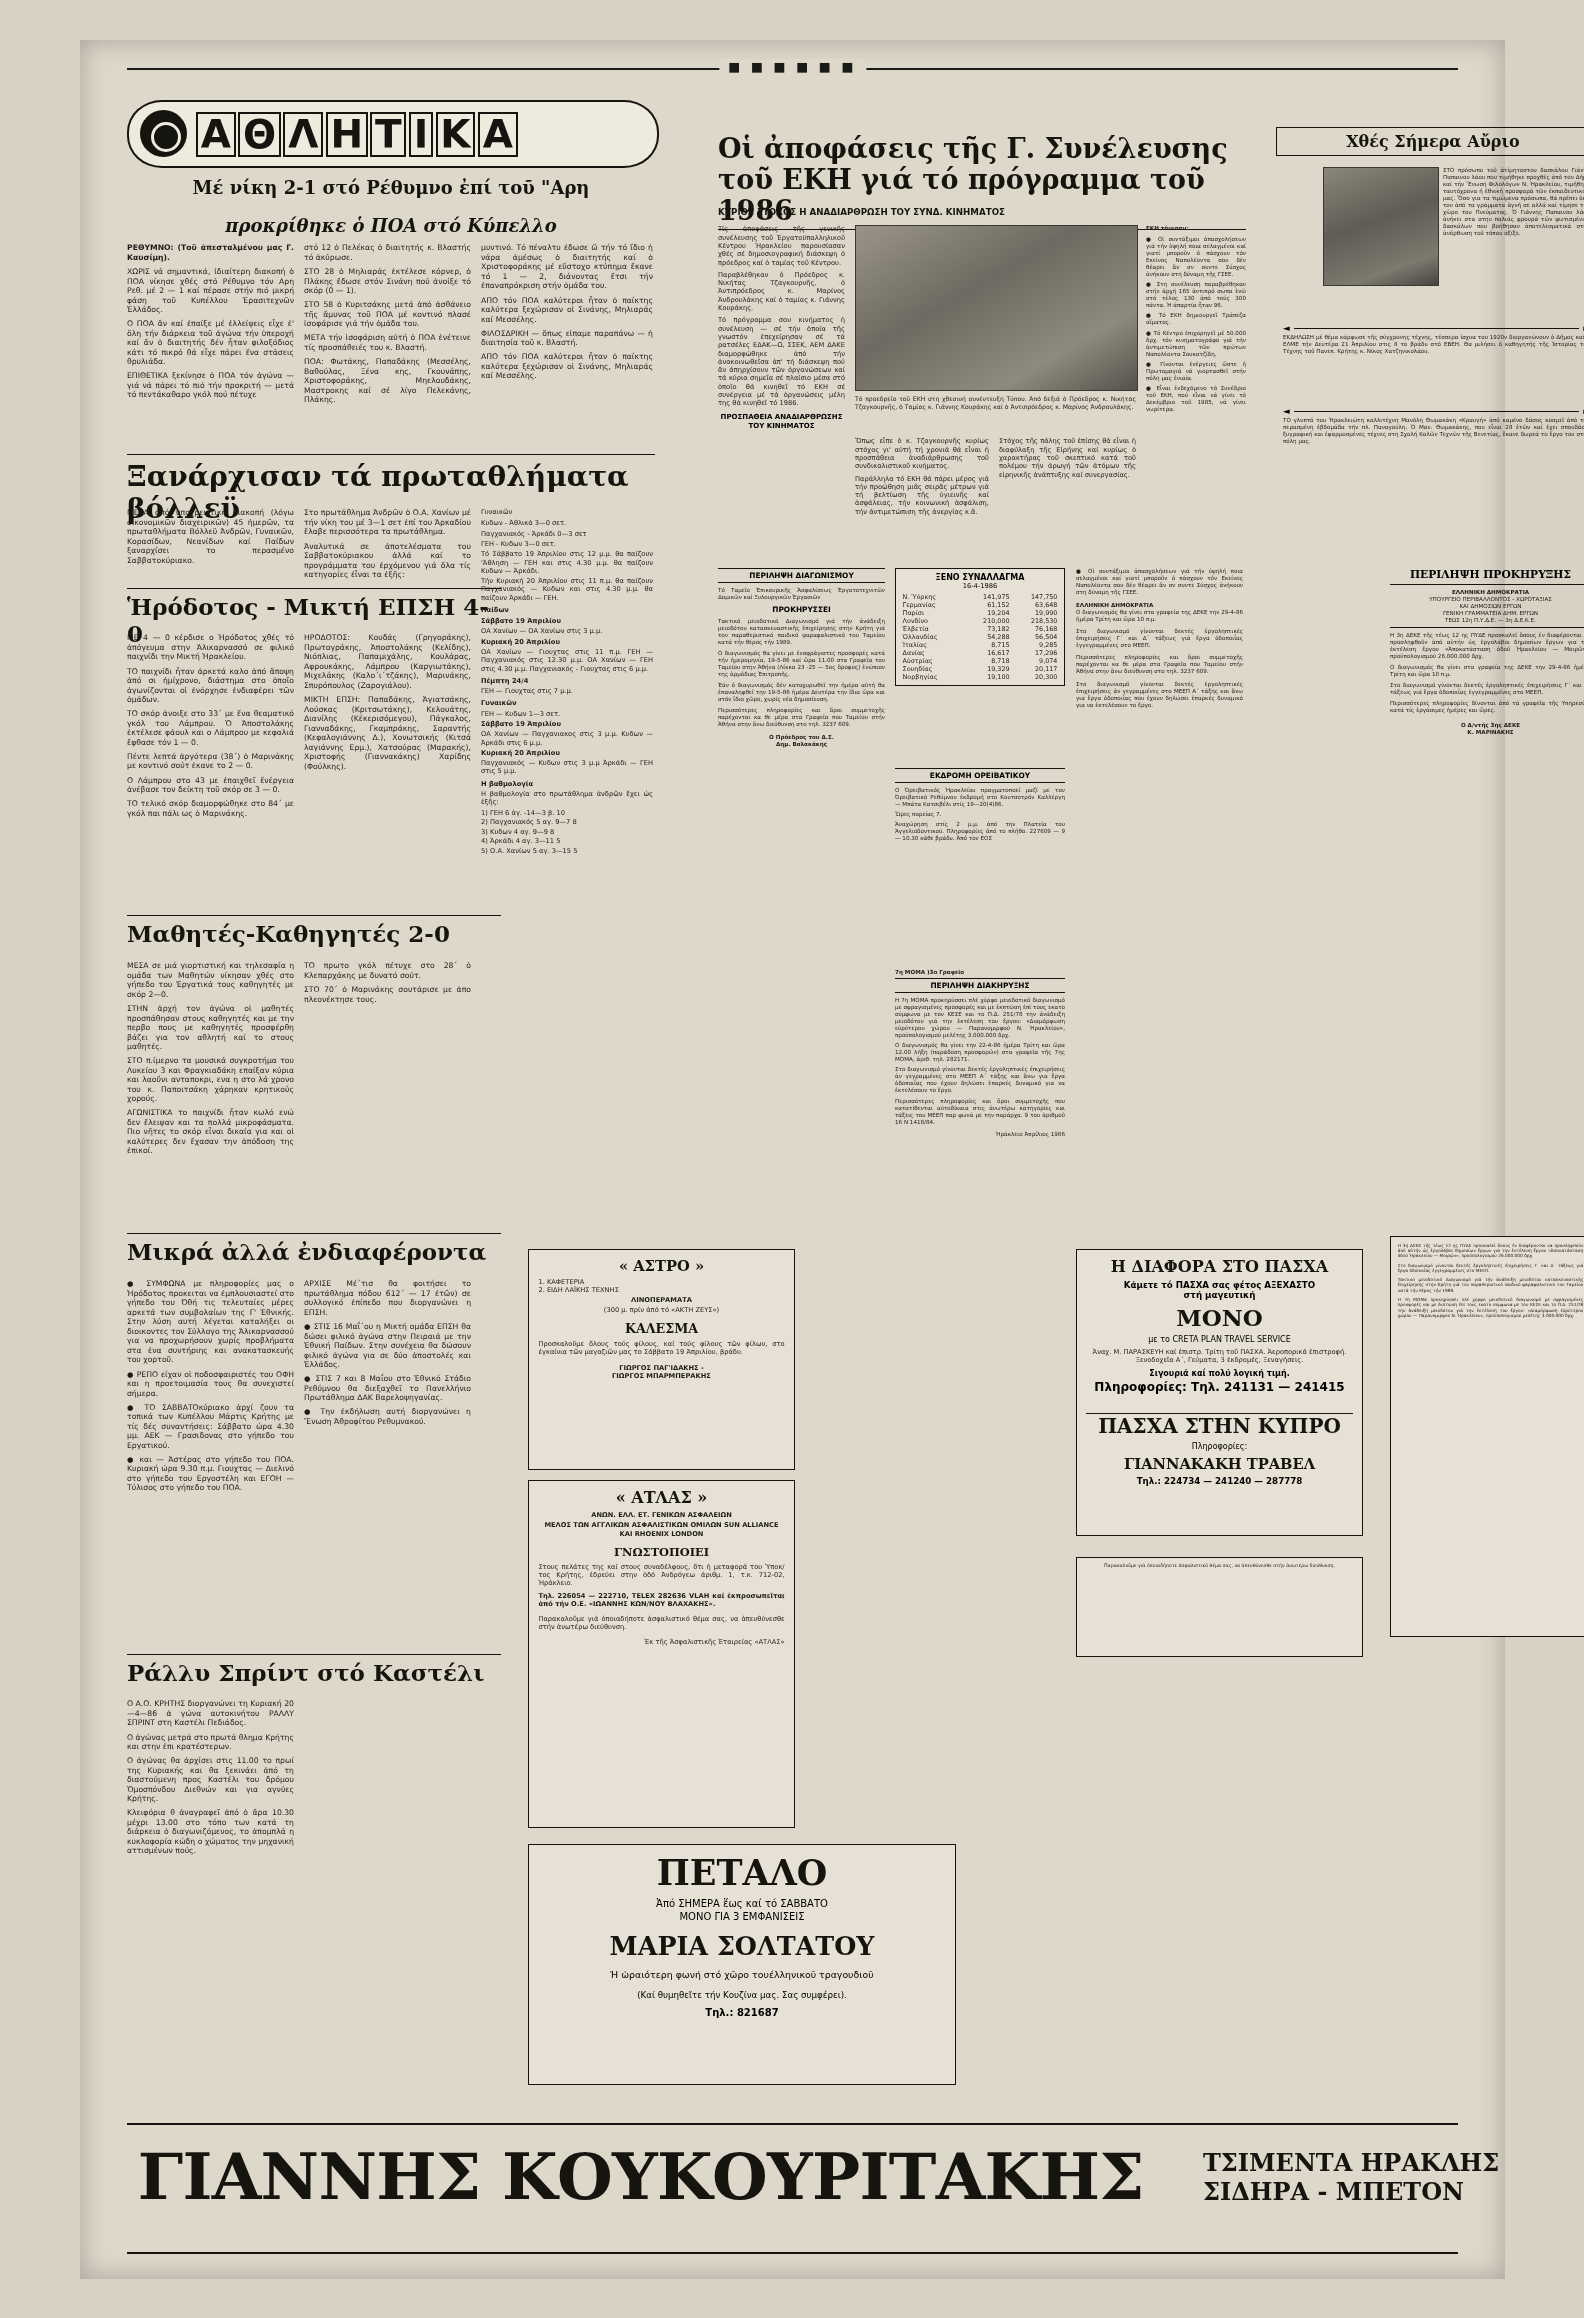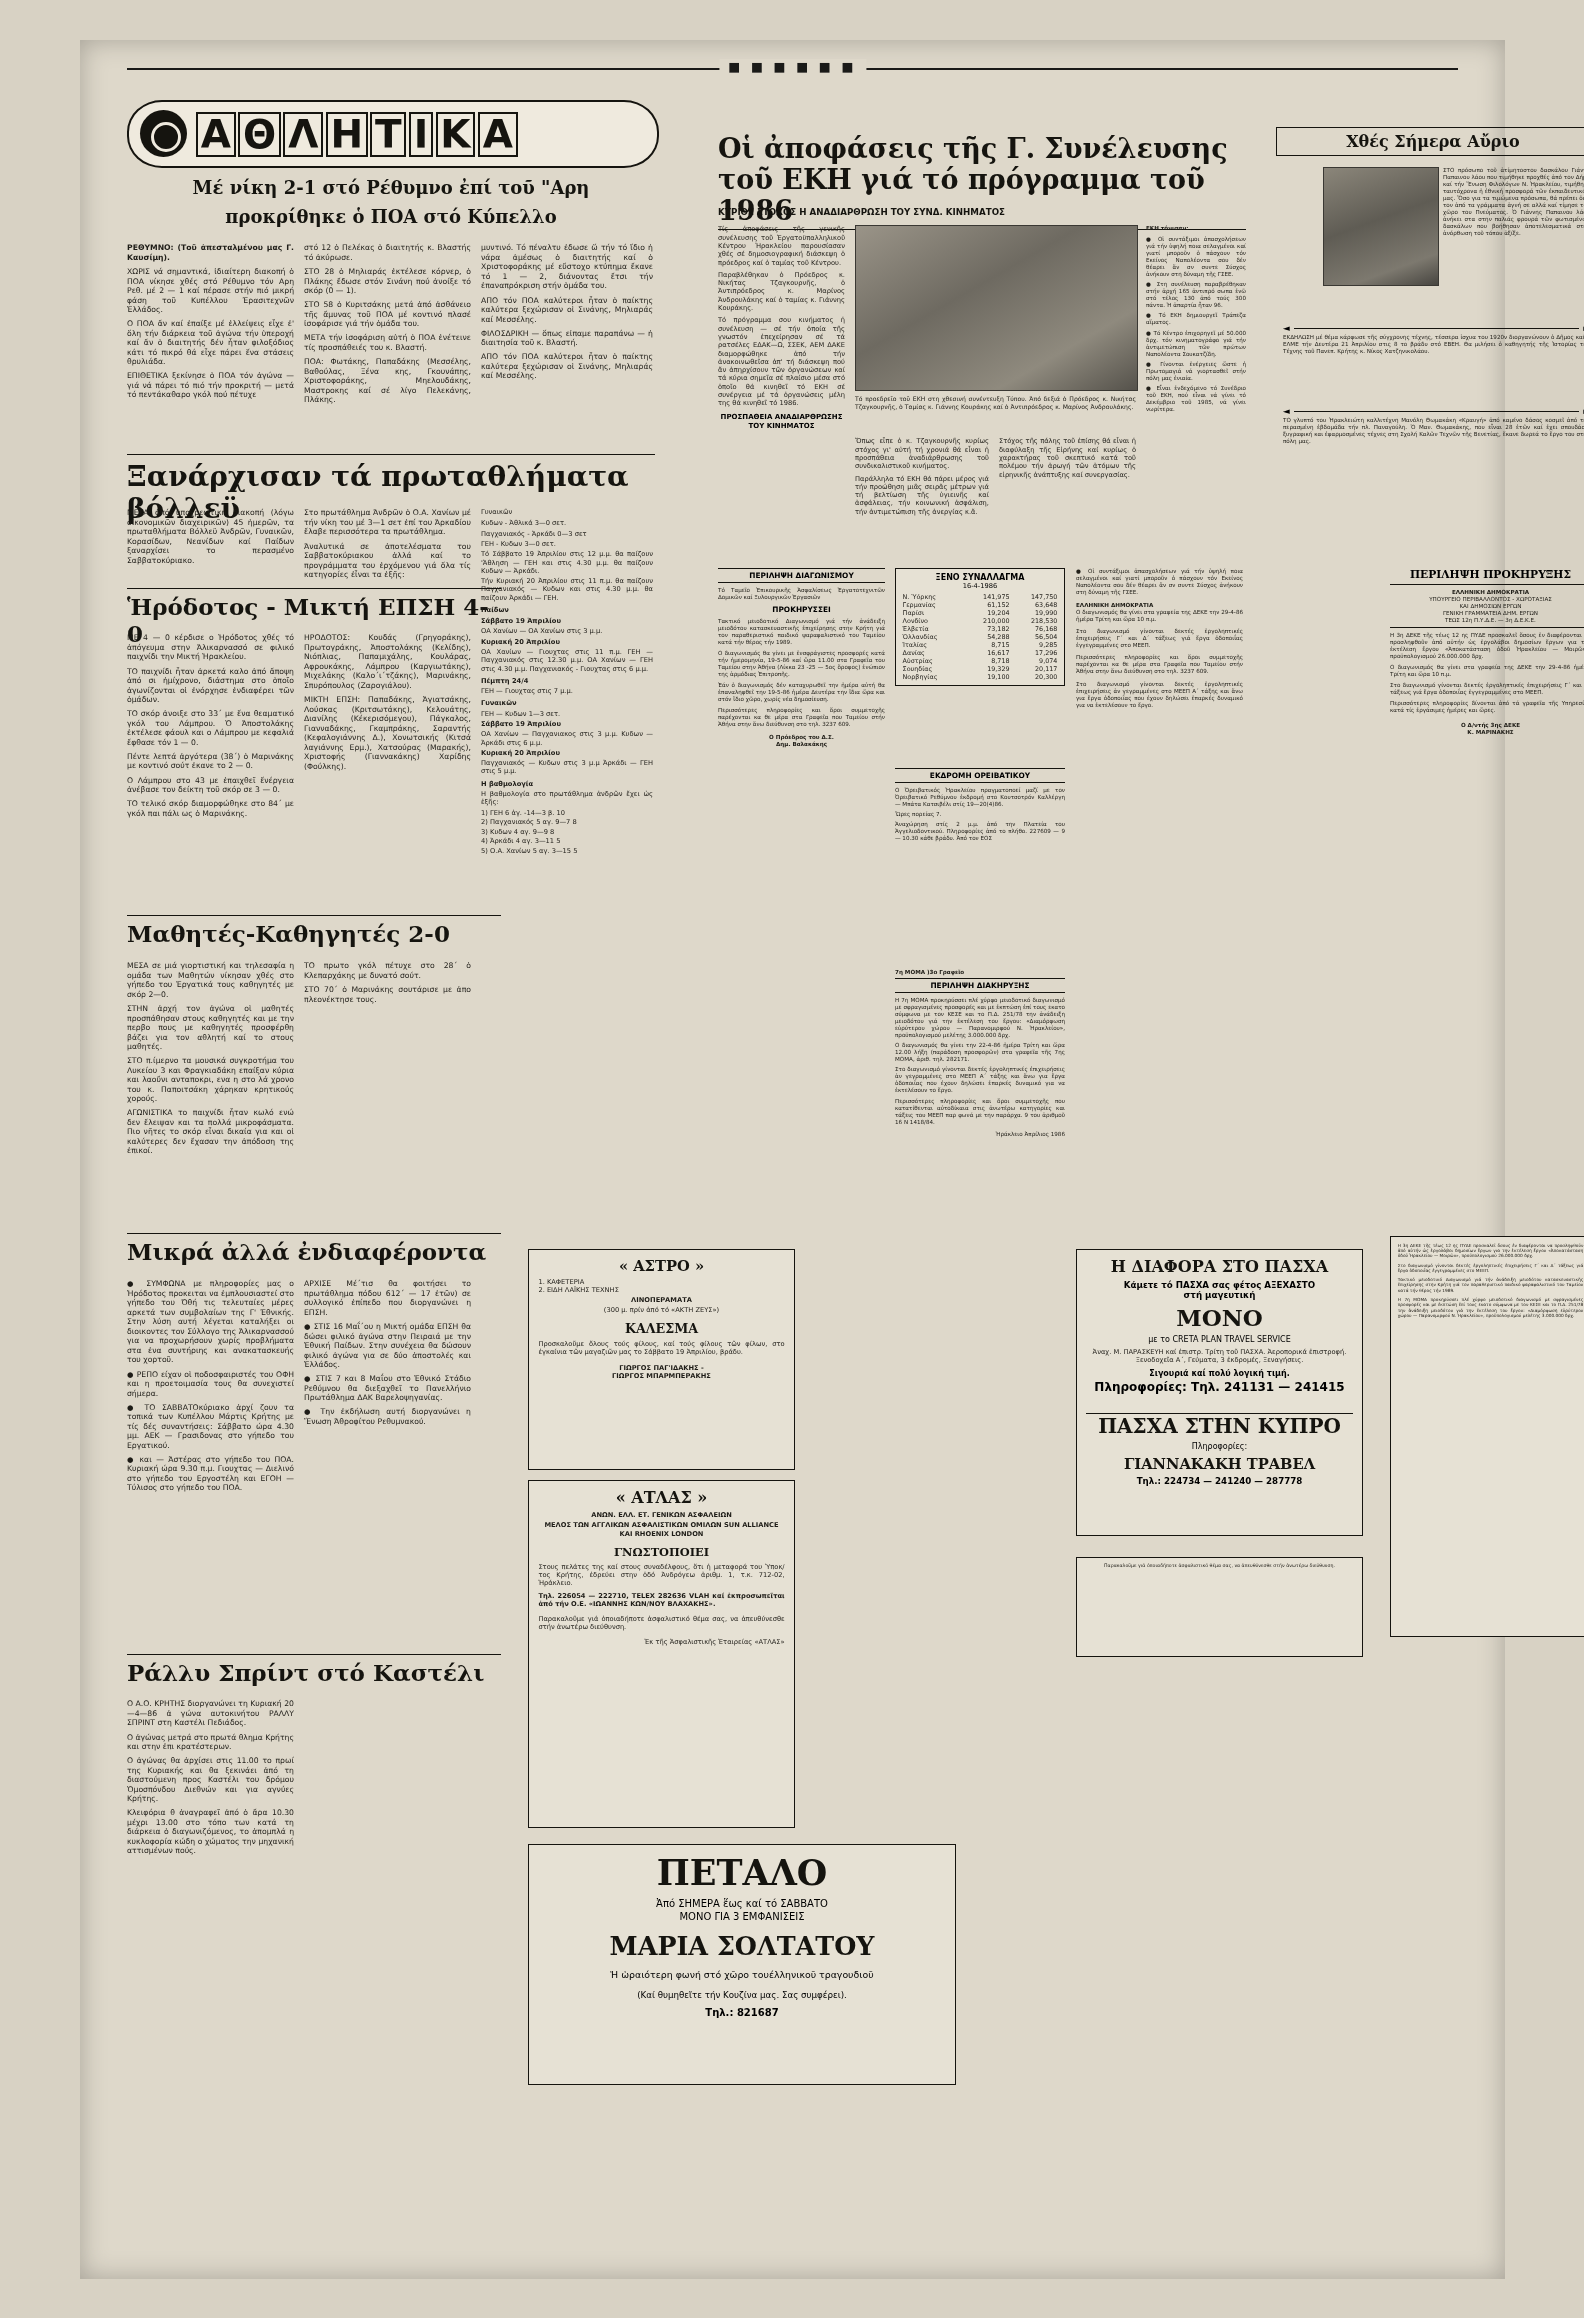--- a/index.html
+++ b/index.html
@@ -78,21 +78,21 @@
         <span>Τ</span>
         <span>Ι</span>
         <span>Κ</span>
         <span>Α</span>
       </div>
     </div>
   </div>
 
   <div class="abs" style="left:27px;top:124px;width:528px;">
     <div class="lead-h center">Μέ νίκη 2-1 στό Ρέθυμνο ἐπί τοῦ "Αρη</div>
-    <div class="lead-h center" style="margin-top:8px;">προκρίθηκε ὁ ΠΟΑ στό Κύπελλο</div>
+    <div class="lead-h center" style="margin-top:17px;font-style:italic;">προκρίθηκε ὁ ΠΟΑ στό Κύπελλο</div>
   </div>
 
   <div class="abs" style="left:27px;top:190px;width:167px;height:180px;overflow:hidden;">
     <div class="body-txt">
       <p style="font-weight:700;">ΡΕΘΥΜΝΟ: (Τοῦ ἀπεσταλμένου μας Γ. Καυσίμη).</p>
       <p>ΧΩΡΙΣ νά σημαντικά, ἰδιαίτερη διακοπή ὁ ΠΟΑ νίκησε χθές στό Ρέθυμνο τόν Αρη Ρεθ. μέ 2 — 1 καί πέρασε στήν πιό μικρή φάση τοῦ Κυπέλλου Ἐρασιτεχνῶν Ἑλλάδος.</p>
       <p>Ο ΠΟΑ ἄν καί ἐπαίξε μέ ἐλλείψεις εἶχε ἐ' ὅλη τήν διάρκεια τοῦ ἀγώνα τήν ὑπεροχή καί ἄν ὁ διαιτητής δέν ἦταν φιλοξόδιος κάτι τό πικρό θά εἶχε πάρει ἕνα στάσεις θρυλιάδα.</p>
       <p>ΕΠΙΘΕΤΙΚΑ ξεκίνησε ὁ ΠΟΑ τόν ἀγώνα — γιά νά πάρει τό πιό τήν προκριτή — μετά τό πεντάκαθαρο γκόλ πού πέτυχε</p>
     </div>
   </div>
@@ -468,17 +468,26 @@
     <div class="tiny-txt" style="font-size:4.3px;line-height:5.3px;">Η 3η ΔΕΚΕ τῆς τέως 12 ης ΠΥΔΕ προσκαλεῖ ὅσους ἐν διαφέρονται να προσληφθοῦν ἀπό αὐτήν ὡς ἐργολάβοι δημοσίων ἔργων για την ἐκτέλεση ἔργου «Ἀποκατάσταση ὁδοῦ Ἡρακλείου — Μοιρῶν», προϋπολογισμού 26.000.000 δρχ.</div>
     <div class="tiny-txt" style="font-size:4.3px;line-height:5.3px;margin-top:4px;">Στο διαγωνισμό γίνονται δεκτές ἐργοληπτικές ἐπιχειρήσεις Γ΄ και Δ΄ τάξεως γιά ἔργα ὁδοποιΐας ἐγγεγραμμένες στο ΜΕΕΠ.</div>
     <div class="tiny-txt" style="font-size:4.3px;line-height:5.3px;margin-top:4px;">Τακτικό μειοδοτικό Διαγωνισμό γιά τήν ἀνάδειξη μειοδότου κατασκευαστικῆς ἐπιχείρησης στην Κρήτη γιά τον παραθεριστικό παιδικό ψαραφαλιστικό του Ταμείου κατά τήν θέρος τήν 1989.</div>
     <div class="tiny-txt" style="font-size:4.3px;line-height:5.3px;margin-top:4px;">Η 7η ΜΟΜΑ προκηρύσσει πλέ χύρφο μειοδοτικό διαγωνισμό με σφραγισμένες προσφορές και με ἐκπτώση ἐπί τους εκατο σύμφωνα με τον ΚΕΣΕ και το Π.Δ. 251/78 την ἀνάδειξη μειοδότου γιά την ἐκτέλεση του ἔργου: «Διαμόρφωση εὐρύτερου χώρου — Παρανομιρφού Ν. Ἡρακλείου», προϋπολογισμού μελέτης 3.000.000 δρχ.</div>
   </div>
 
   <div class="abs boxed" style="left:976px;top:1504px;width:287px;height:100px;padding:4px 6.7px;box-sizing:border-box;">
     <div class="tiny-txt center" style="font-size:4.7px;">Παρακαλοῦμε γιά ὁποιαδήποτε ἀσφαλιστικό θέμα σας, να ἀπευθύνεσθε στήν ἀνωτέρω διεύθυνση.</div>
   </div>
 
+  <div class="footer-ad">
+    <div class="abs" style="left:10.7px;top:18.7px;width:1043px;">
+      <div class="footer-name">ΓΙΑΝΝΗΣ ΚΟΥΚΟΥΡΙΤΑΚΗΣ</div>
+    </div>
+    <div class="abs" style="left:1076px;top:23px;width:374px;">
+      <div class="footer-sub">ΤΣΙΜΕΝΤΑ ΗΡΑΚΛΗΣ</div>
+      <div class="footer-sub">ΣΙΔΗΡΑ - ΜΠΕΤΟΝ</div>
+    </div>
+  </div>
 
 </div>
 </div>
 </div>
 
 
 </body></html>

